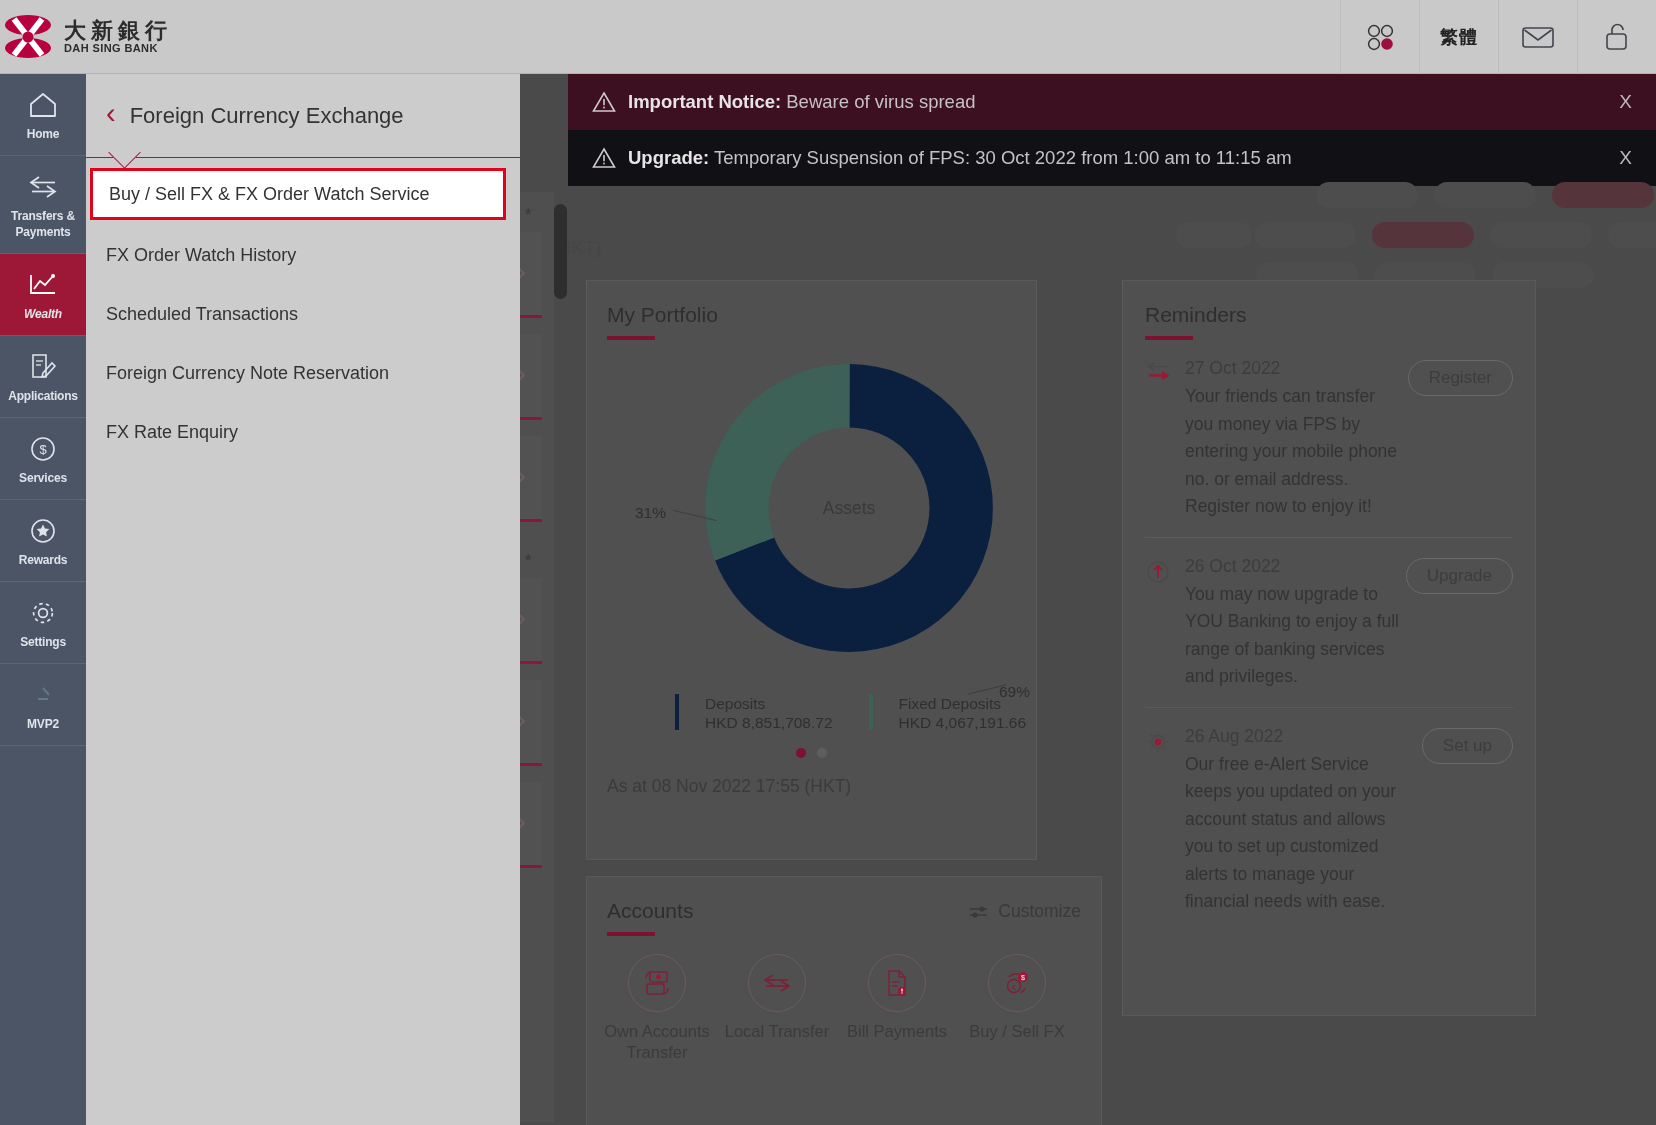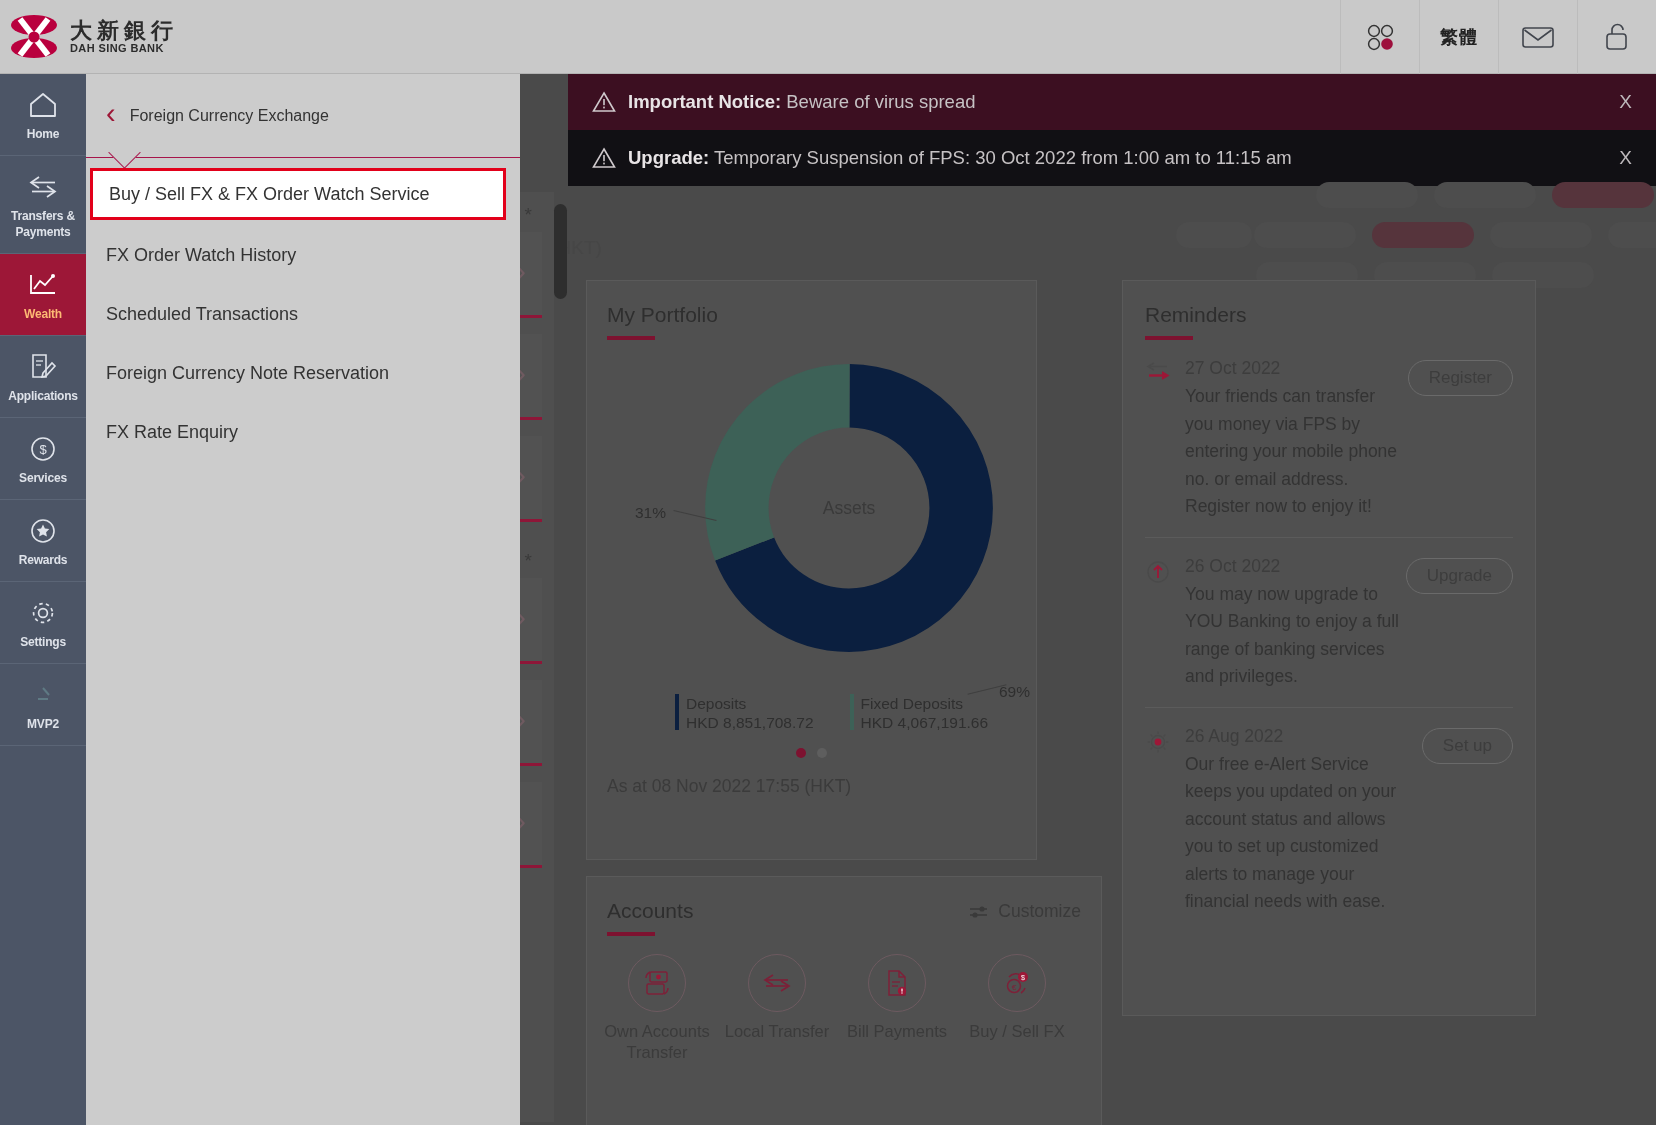--- a/index.html
+++ b/index.html
@@ -9,21 +9,21 @@
     overflow: hidden; background: #4a4a4a;
   }
   #app { position: relative; width: 1656px; height: 1125px; }
 
   
   .topbar {
     position: absolute; left: 0; top: 0; width: 1656px; height: 74px;
     background: #c9c9c9; display: flex; align-items: center;
     border-bottom: 1px solid #b3b3b3; z-index: 40;
   }
-  .logo-wrap { display: flex; align-items: center; padding-left: 10px; gap: 12px; }
+  .logo-wrap { display: flex; align-items: center; padding-left: 4px; gap: 12px; }
   .logo-mark { width: 48px; height: 46px; flex: none; }
   .logo-text-zh {
     font-size: 22px; font-weight: bold; color: #2c2c2c; letter-spacing: 5px;
     line-height: 1.05;
   }
   .logo-text-en {
     font-size: 11px; font-weight: bold; color: #2c2c2c; letter-spacing: 0.4px;
     line-height: 1.1;
   }
   .top-actions { margin-left: auto; display: flex; height: 74px; }
@@ -36,21 +36,21 @@
 
   
   .leftnav {
     position: absolute; left: 0; top: 74px; width: 86px; height: 1051px;
     background: #4c5566; z-index: 35;
   }
   .nav-item {
     width: 86px; padding: 14px 2px 13px; text-align: center; cursor: pointer;
     border-bottom: 1px solid #5b6576; color: #dfe3ea;
   }
-  .nav-item.active { background: #9d1737; color: #fdba74; }
+  .nav-item.active { background: #9d1737; color: #e5e5e5; font-style: italic; }
   .nav-ico { height: 34px; display: flex; align-items: center; justify-content: center; }
   .nav-label {
     font-size: 12px; line-height: 16px; font-weight: bold; margin-top: 4px;
     letter-spacing: -0.2px;
   }
 
   
   .bgpage { position: absolute; left: 86px; top: 74px; width: 1570px; height: 1051px; }
 
   .notice {
@@ -113,21 +113,21 @@
     font-size: 17.5px; color: #3a3a3a; pointer-events: none;
   }
   .pct { position: absolute; font-size: 15.5px; color: #2f2f2f; }
   .pct.left { left: 48px; top: 150px; }
   .pct.right { left: 412px; top: 329px; }
   .leader { position: absolute; border-top: 1px solid #3f3f3f; }
   .leader.l1 { left: 86px; top: 161px; width: 44px; transform: rotate(13deg); }
   .leader.l2 { left: 380px; top: 335px; width: 40px; transform: rotate(-14deg); }
 
   .legend { display: flex; gap: 36px; padding: 0 0 0 88px; margin-top: 10px; }
-  .legend-item { display: flex; gap: 7px; }
+  .legend-item { display: flex; gap: 26px; }
   .legend-bar { width: 4px; height: 36px; flex: none; }
   .legend-name { font-size: 15.5px; color: #2f2f2f; line-height: 19px; }
   .legend-val { font-size: 15.5px; color: #2f2f2f; line-height: 19px; }
 
   .dots { display: flex; gap: 11px; justify-content: center; margin-top: 16px; }
   .dot { width: 10px; height: 10px; border-radius: 50%; background: #5e5e5e; }
   .dot.on { background: #7d1230; }
 
   .asat { font-size: 17.5px; color: #3b3b3b; padding-left: 20px; margin-top: 18px; }
 
@@ -166,21 +166,21 @@
   .flyout {
     position: absolute; left: 86px; top: 74px; width: 434px; height: 1051px;
     background: #cccccc; z-index: 38;
   }
   .fly-head {
     height: 84px; display: flex; align-items: center; padding-left: 20px;
     border-bottom: 1px solid #a7144a;
   }
   .fly-back { color: #9d1737; font-size: 29px; line-height: 1; padding: 0 14px 4px 0;
     cursor: pointer; }
-  .fly-title { font-size: 16px; color: #333; }
+  .fly-title { font-size: 22px; color: #333; }
   .fly-notch {
     position: absolute; left: 20px; top: 78px; width: 36px; height: 16px; overflow: hidden;
   }
   .fly-notch:before {
     content: ""; position: absolute; left: 7px; top: -11px; width: 22px; height: 22px;
     background: #cccccc; border-right: 1px solid #a7144a; border-bottom: 1px solid #a7144a;
     transform: rotate(45deg);
   }
   .fly-item {
     height: 59px; display: flex; align-items: center; padding-left: 20px;

